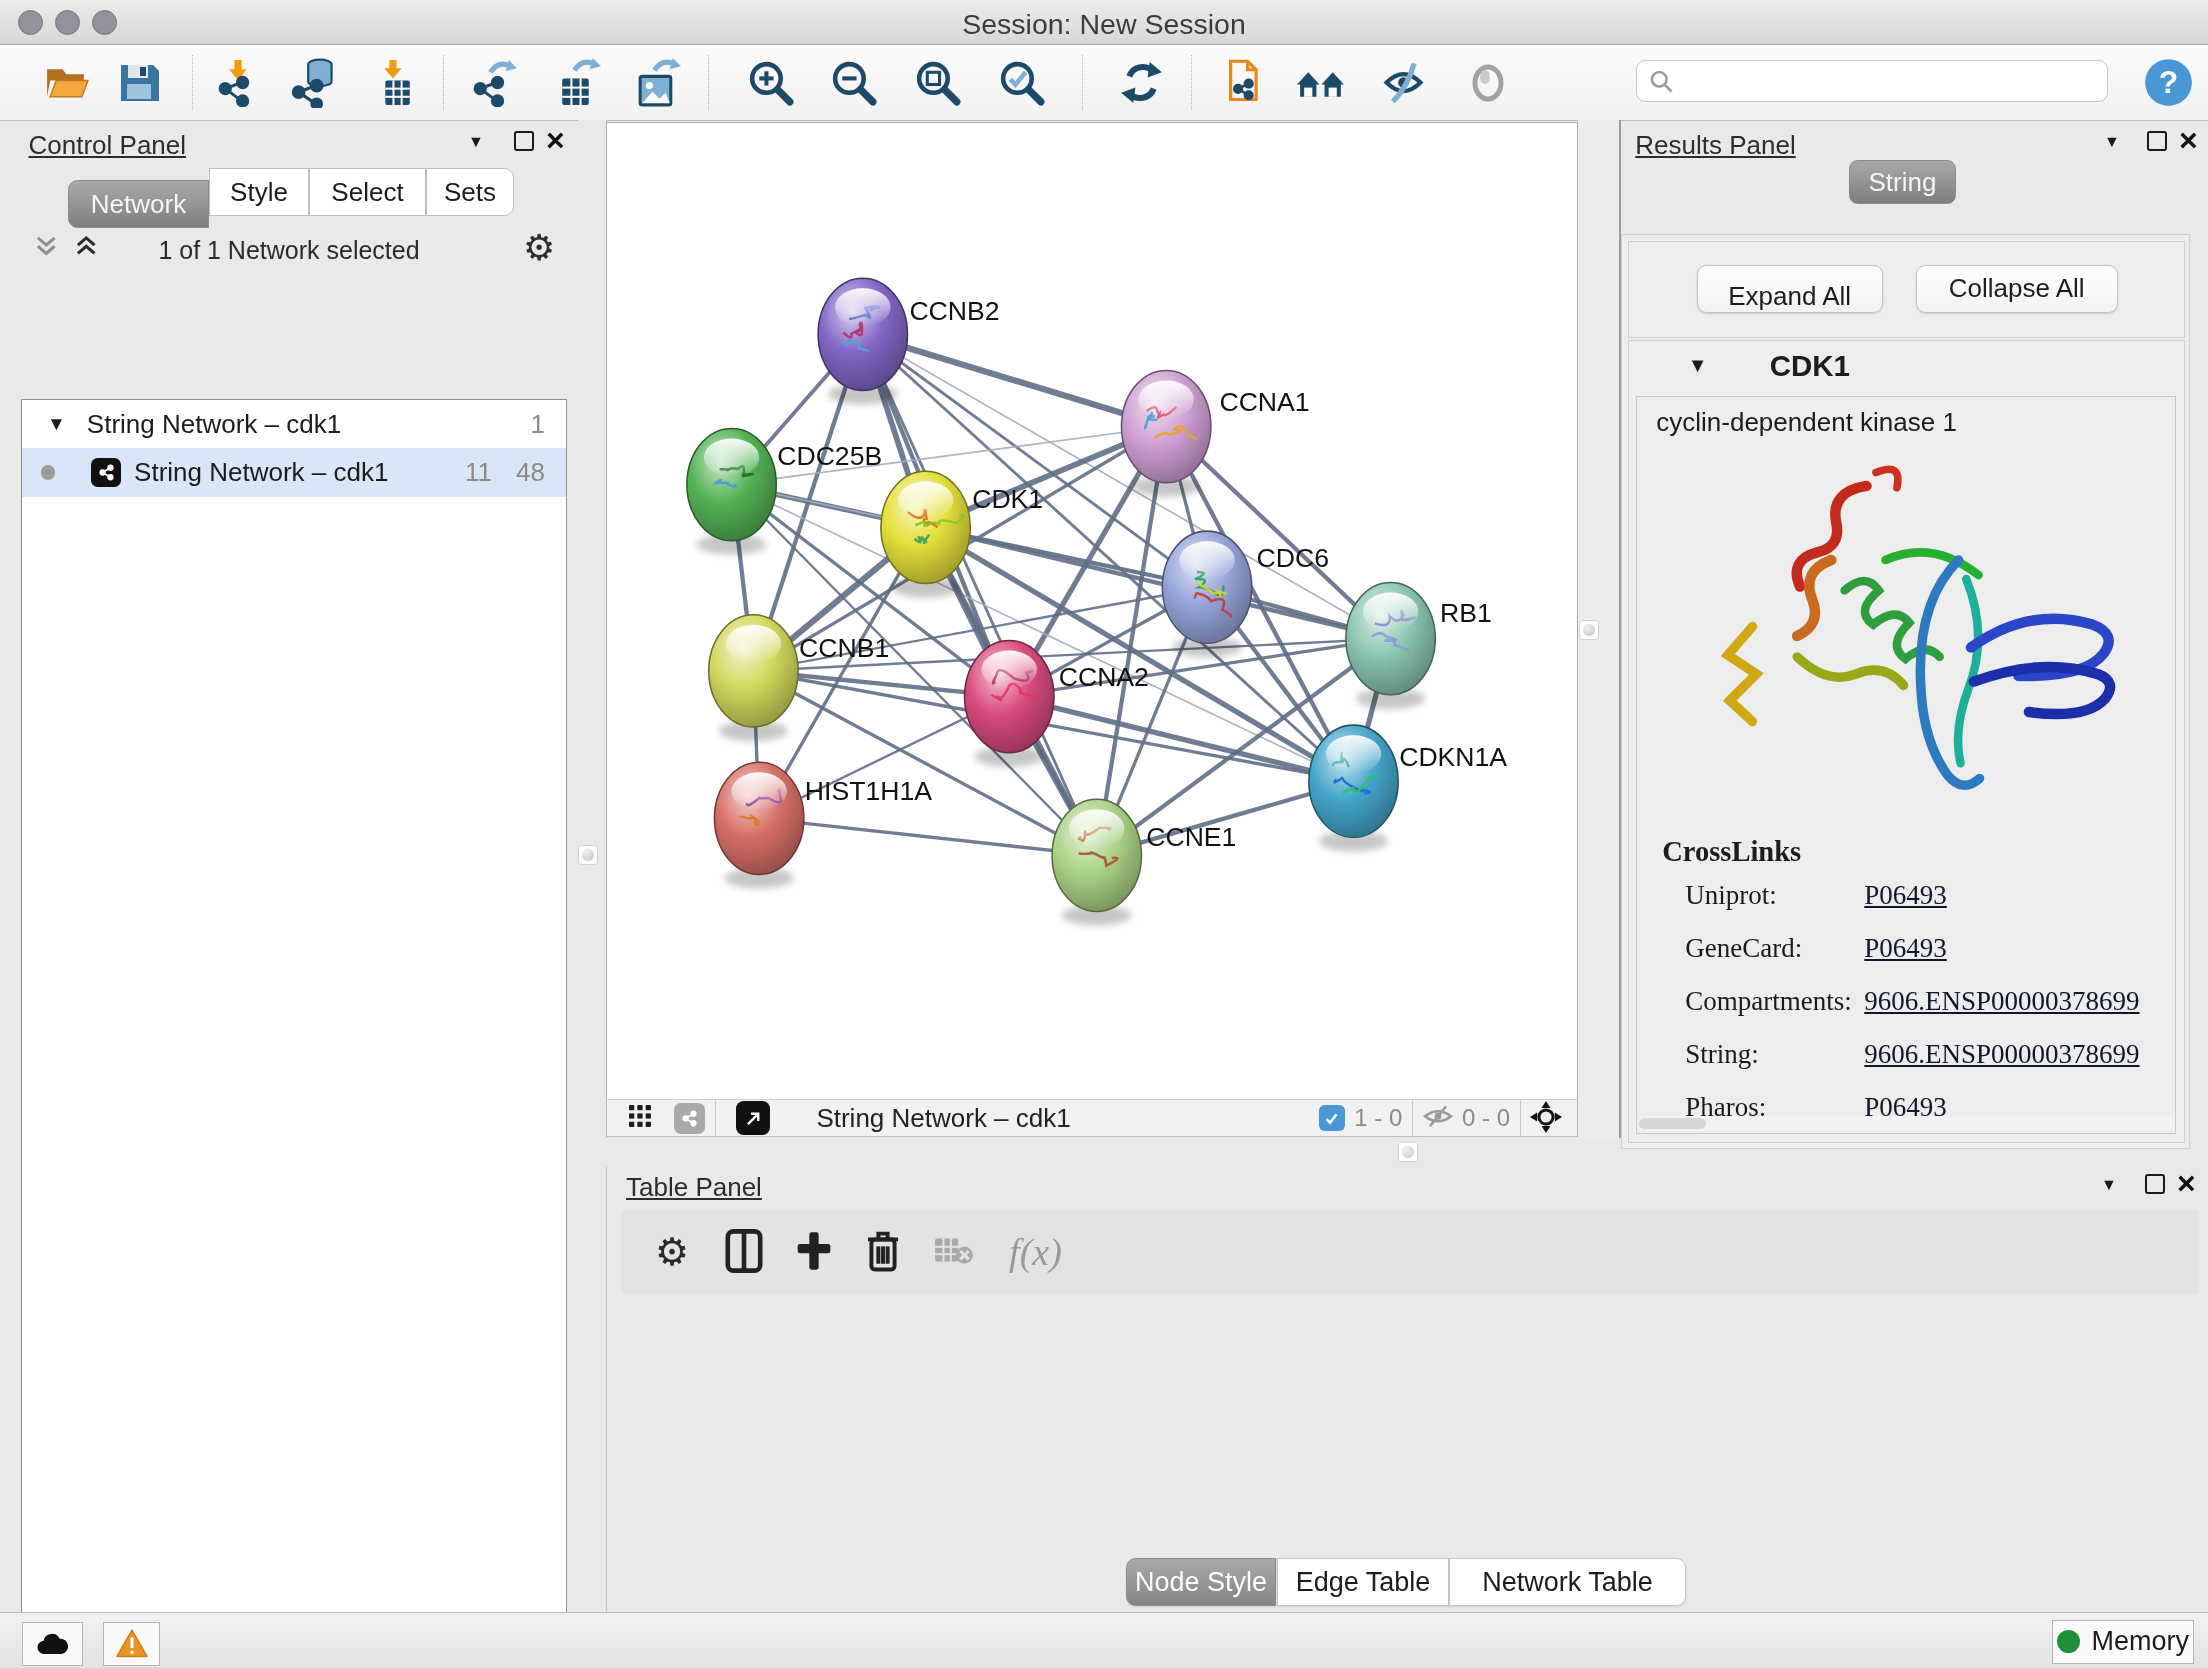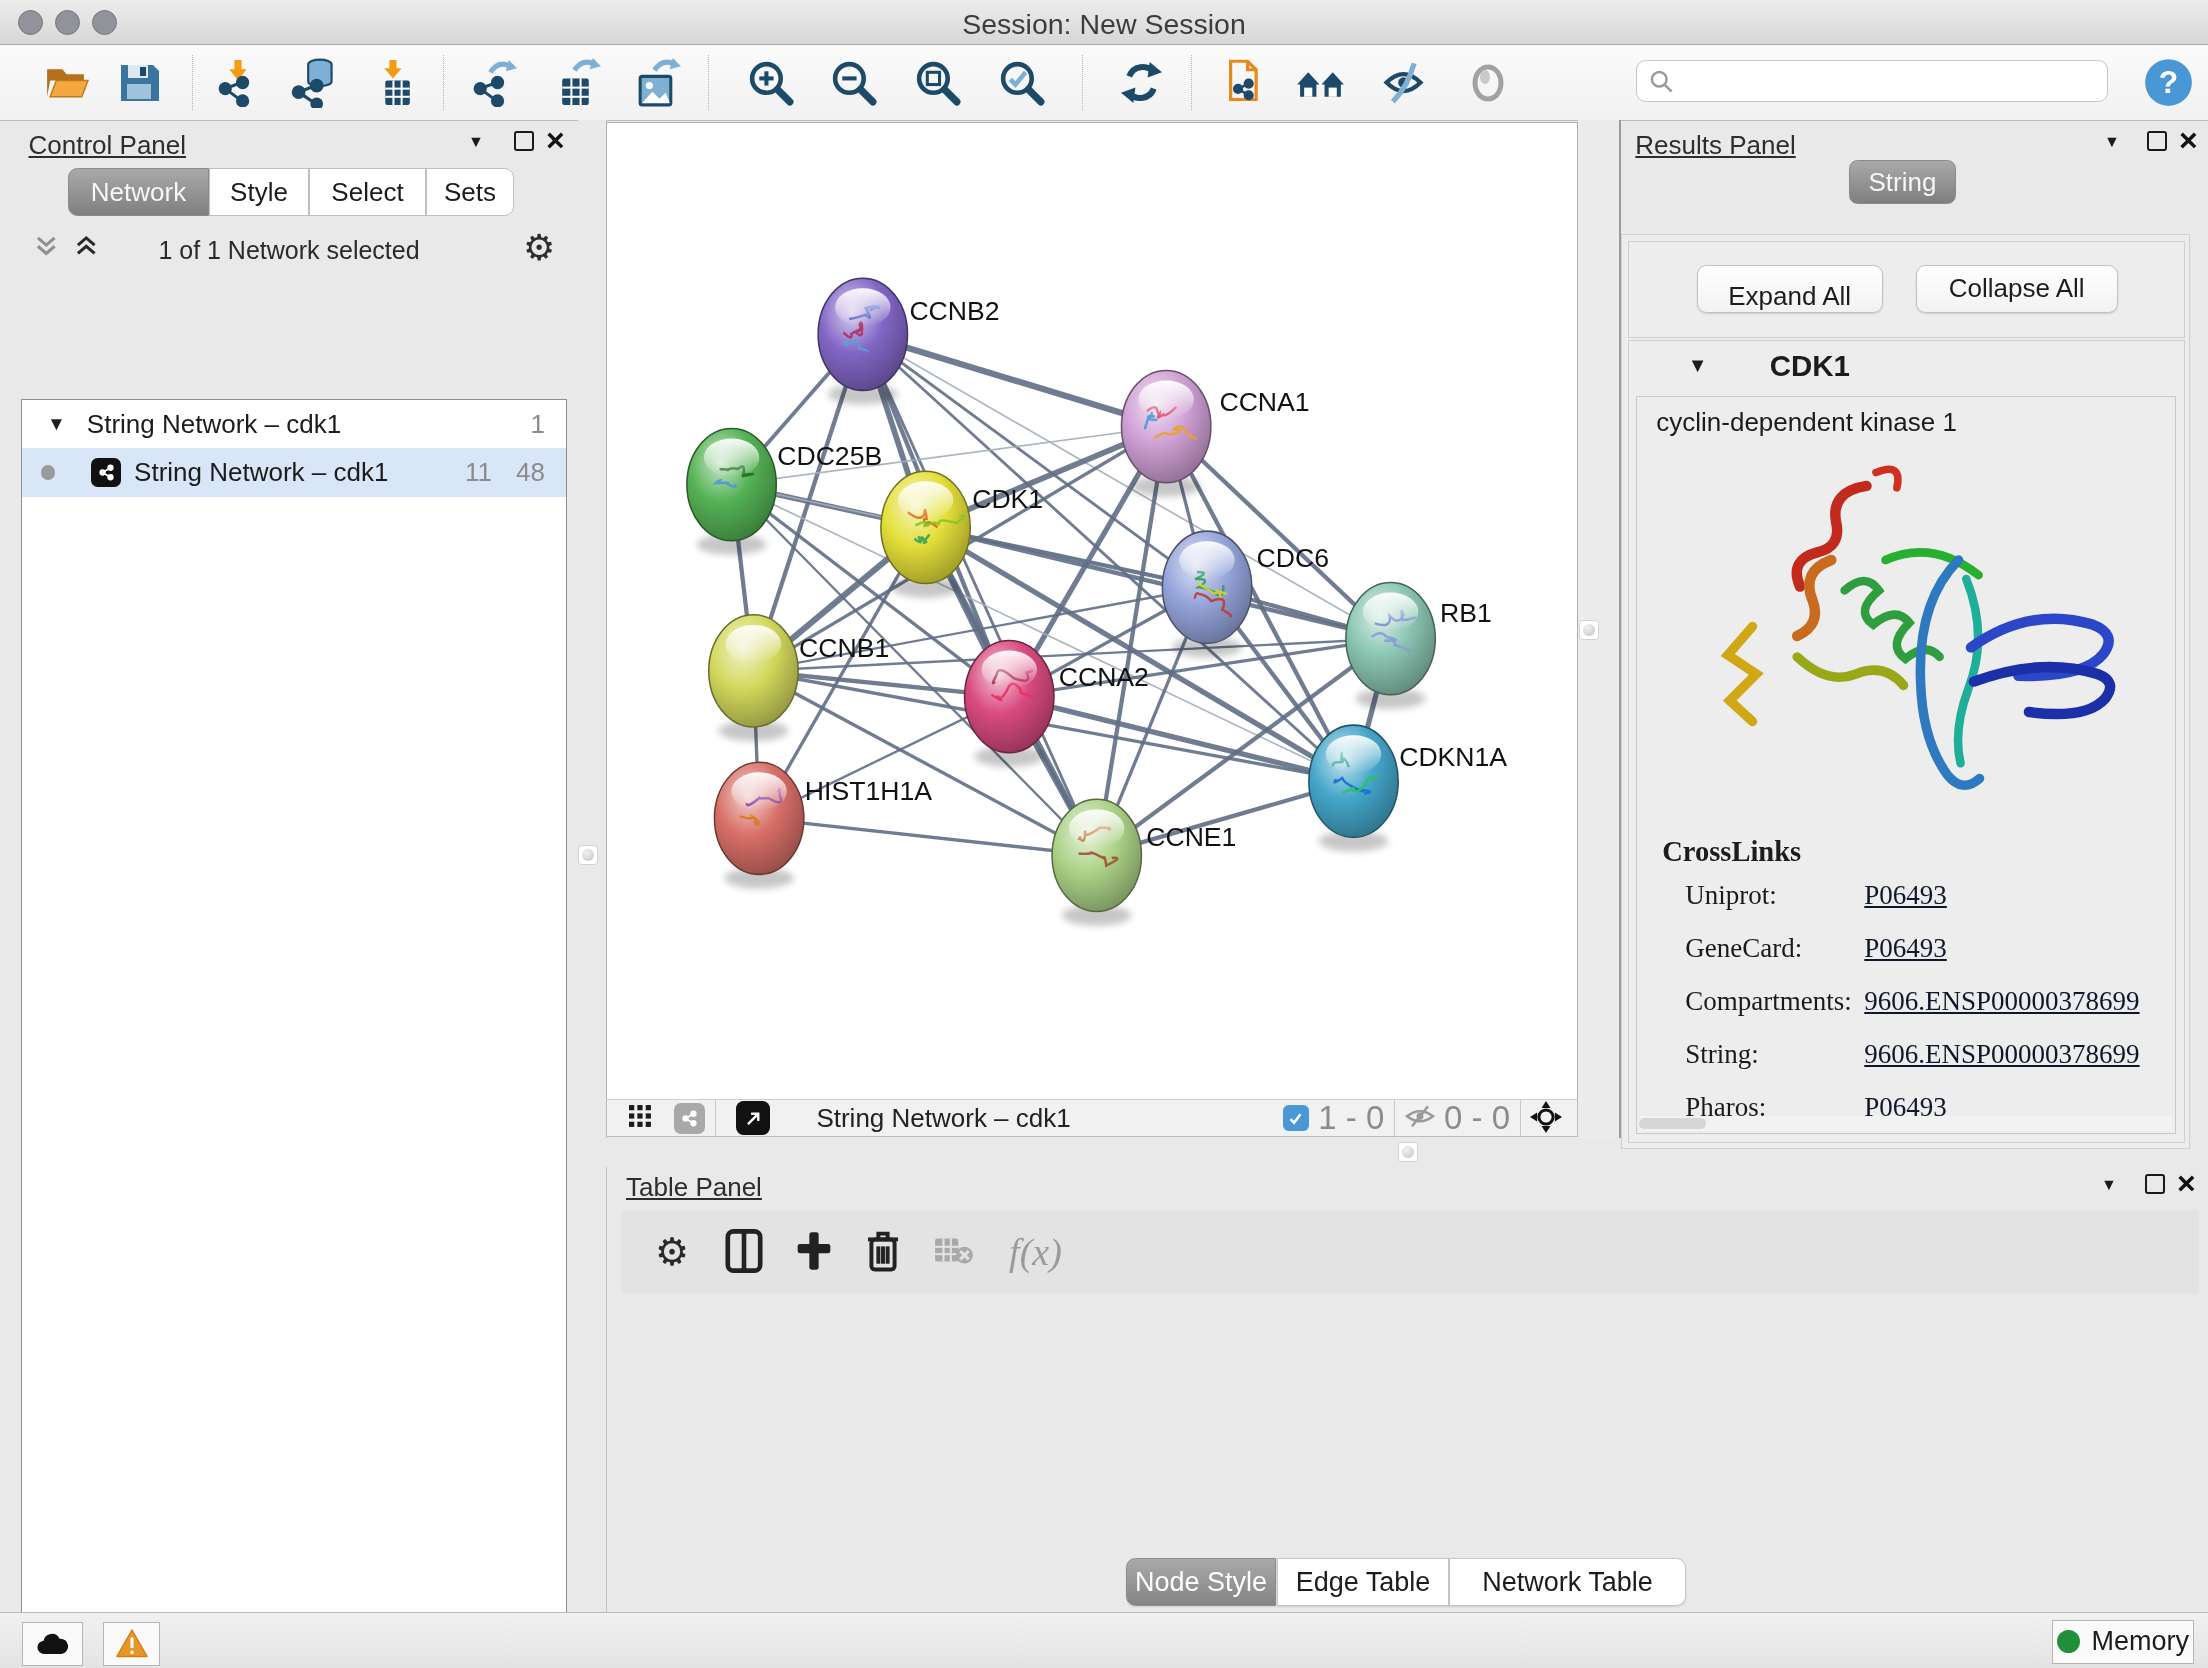--- a/index.html
+++ b/index.html
@@ -43,21 +43,21 @@
   
   .treebox{left:21px;top:279px;width:544px;height:1302px;background:#fff;border:1.9px solid #8f8f8f;}
   .tree-row{position:relative;width:100%;display:flex;align-items:center;font-size:26px;}
   .string-chip{width:29.5px;height:29.5px;border-radius:6.7px;background:#111;display:flex;align-items:center;justify-content:center;}
 
   
   .canvas{left:606px;top:122px;width:972px;height:978px;background:#fff;border:1px solid #aeaeae;box-sizing:border-box;}
   .net-toolbar{left:606px;top:1099px;width:972px;height:38px;background:#f1f1f1;border:1px solid #bdbdbd;border-top:1px solid #cfcfcf;
     box-sizing:border-box;display:flex;align-items:center;}
   .nt-sep{width:0;height:36px;border-left:1px solid #c9c9c9;margin:0 9.5px;}
-  .gray-txt{color:#8b8b8b;font-size:33px;}
+  .gray-txt{color:#8b8b8b;font-size:24px;}
 
   
   .rp-box{left:1621px;top:234px;width:569px;height:915px;background:#ededed;border:1.9px groove #cfcfcf;box-sizing:border-box;}
   .link{color:#0f172a;text-decoration:underline;}
   .serif{font-family:"Liberation Serif",serif;}
 
   
   .tp-toolbar{left:621px;top:1210px;width:1578px;height:84px;background:#e3e3e3;border-radius:3.8px;
     display:flex;align-items:center;}
 
@@ -279,21 +279,21 @@
       </svg>
     </div>
   </div>
 
   <div class="abs" style="left:0;top:120px;width:578px;height:1492px;">
     <div class="abs panel-title" style="left:28.5px;top:9.5px;">Control Panel</div>
     <div class="abs ph-min" style="left:468px;top:13.3px;">▼</div>
     <div class="abs ph-max" style="left:514px;top:11.4px;"></div>
     <div class="abs ph-close" style="left:546px;top:11.4px;">×</div>
 
-    <div class="abs tab sel" style="left:68px;top:48px;width:141px;border-radius:9.5px 0 0 9.5px;">
+    <div class="abs tab sel" style="left:68px;top:60px;width:141px;border-radius:9.5px 0 0 9.5px;">
         <span>Network</span>
       </div>
     <div class="abs tab" style="left:209px;top:48px;width:100px;">
         <span>Style</span>
       </div>
     <div class="abs tab" style="left:309px;top:48px;width:117px;">
         <span>Select</span>
       </div>
     <div class="abs tab" style="left:426px;top:48px;width:88px;border-radius:0 9.5px 9.5px 0;">
         <span>Sets</span>

